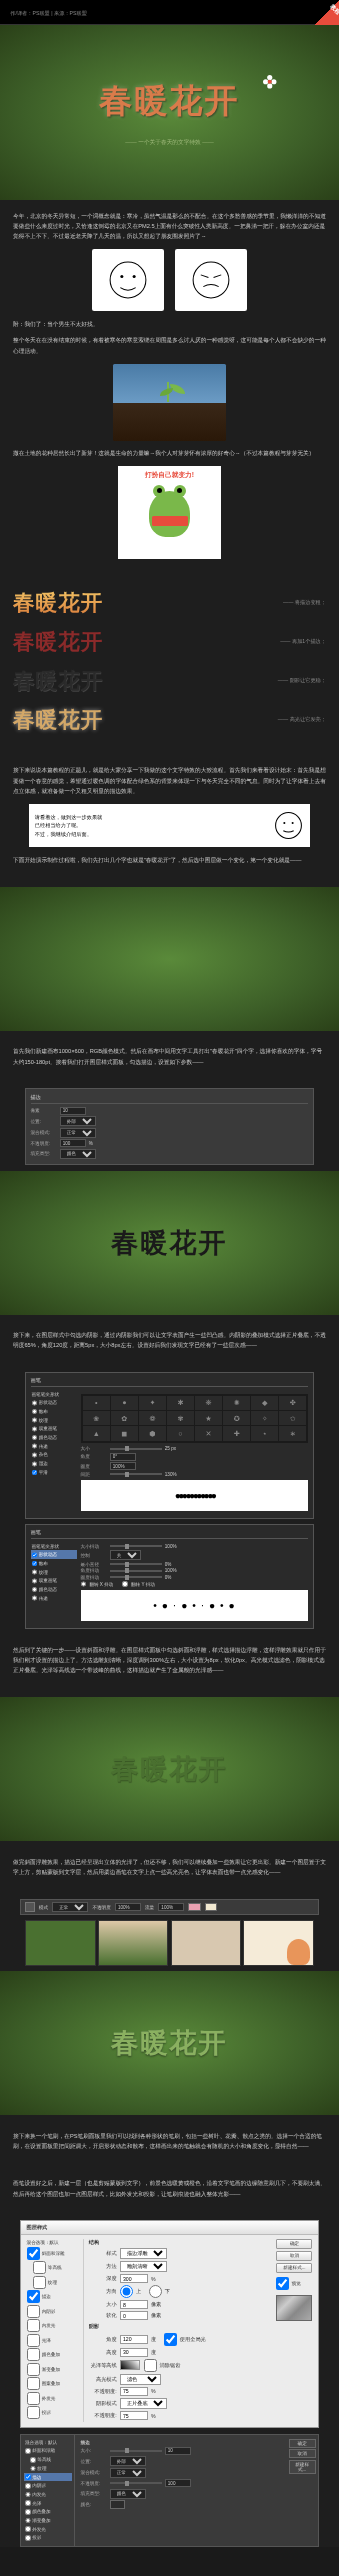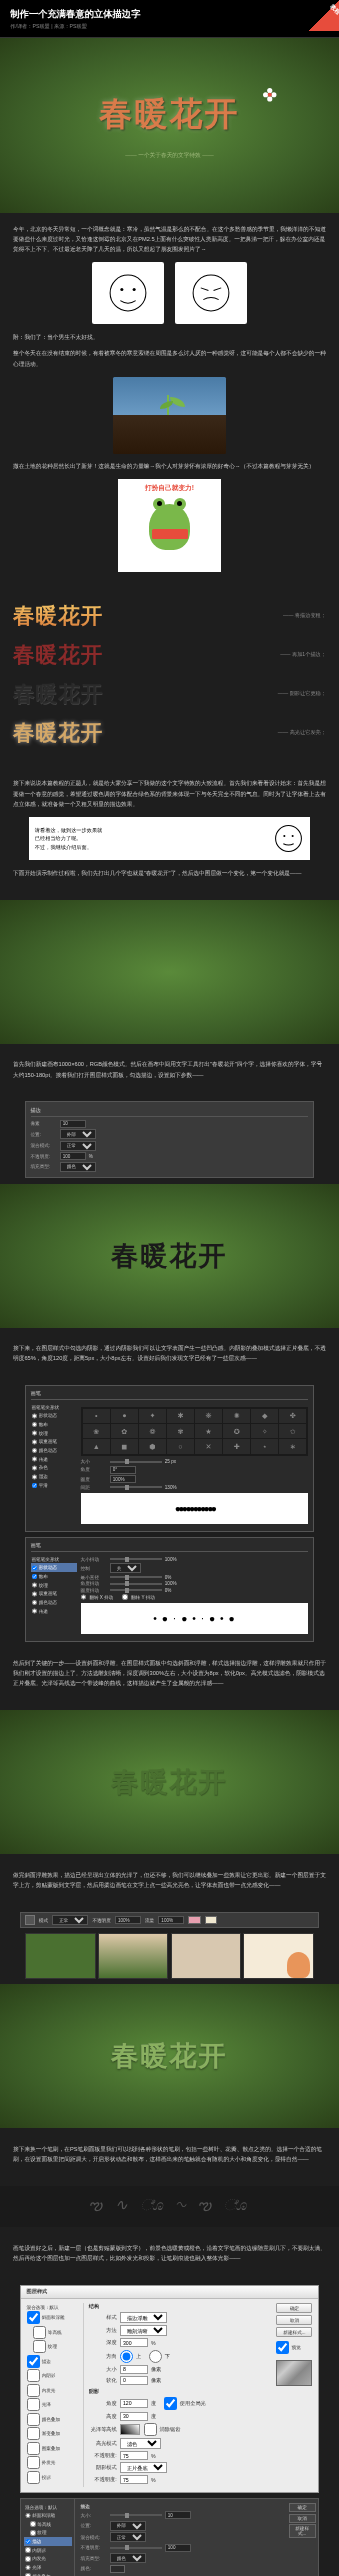--- a/index.html
+++ b/index.html
@@ -115,21 +115,20 @@
 </style>
 </head>
 <body>
 
 <div class="container">
 
   <div class="header">
     <div class="corner-badge">
       <div class="corner-text">教程</div>
     </div>
-    <div class="header-title">制作一个充满春意的立体描边字</div>
     <div class="header-sub">作/译者：PS联盟 | 来源：PS联盟</div>
   </div>
 
   <div class="hero">
     <svg class="hero-flower" viewBox="0 0 30 30">
       <circle class="flower-petal" cx="15" cy="7" r="5"></circle>
         <circle class="flower-petal" cx="23" cy="15" r="5"></circle>
       <circle class="flower-petal" cx="15" cy="23" r="5"></circle>
         <circle class="flower-petal" cx="7" cy="15" r="5"></circle>
       <circle class="flower-center" cx="15" cy="15" r="4"></circle>
@@ -448,21 +447,20 @@
       </div>
   </div>
 
   <div class="green-stage">
     <div class="stage-text-lit">春暖花开</div>
   </div>
 
   <div class="section">
       <p class="body-text">接下来换一个笔刷，在PS笔刷面板里我们可以找到各种形状的笔刷，包括一些树叶、花瓣、散点之类的。选择一个合适的笔刷，在设置面板里把间距调大，开启形状动态和散布，这样画出来的笔触就会有随机的大小和角度变化，显得自然——</p>
     </div>
-  <div class="edge-scribble">ఌ ∿ ೊ ∿ ఌ ೊ</div>
   <div class="section">
       <p class="body-text">画笔设置好之后，新建一层（也是剪贴蒙版到文字），前景色选暖黄或橙色，沿着文字笔画的边缘随意刷几下，不要刷太满。然后再给这个图层也加一点图层样式，比如外发光和投影，让笔刷痕迹也融入整体光影——</p>
     </div>
 
   <div class="dialog-panel">
     <div class="dialog-title">图层样式</div>
     <div class="dialog-sidebar">
       <div class="dialog-checks">
         <div class="dialog-check-item">混合选项：默认</div>
         <div class="dialog-check-item">

